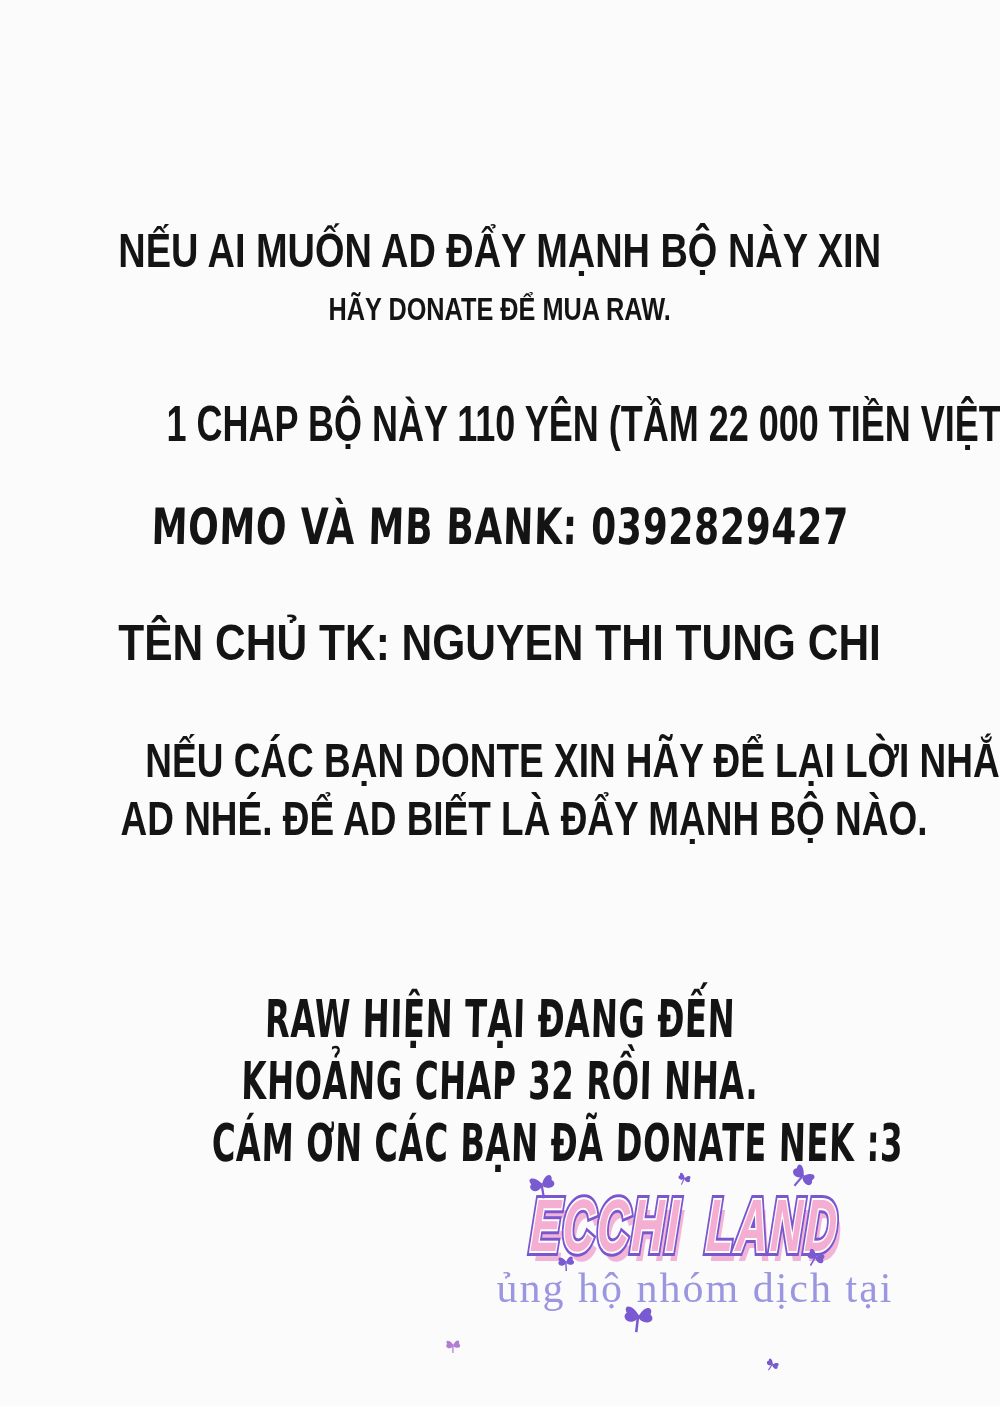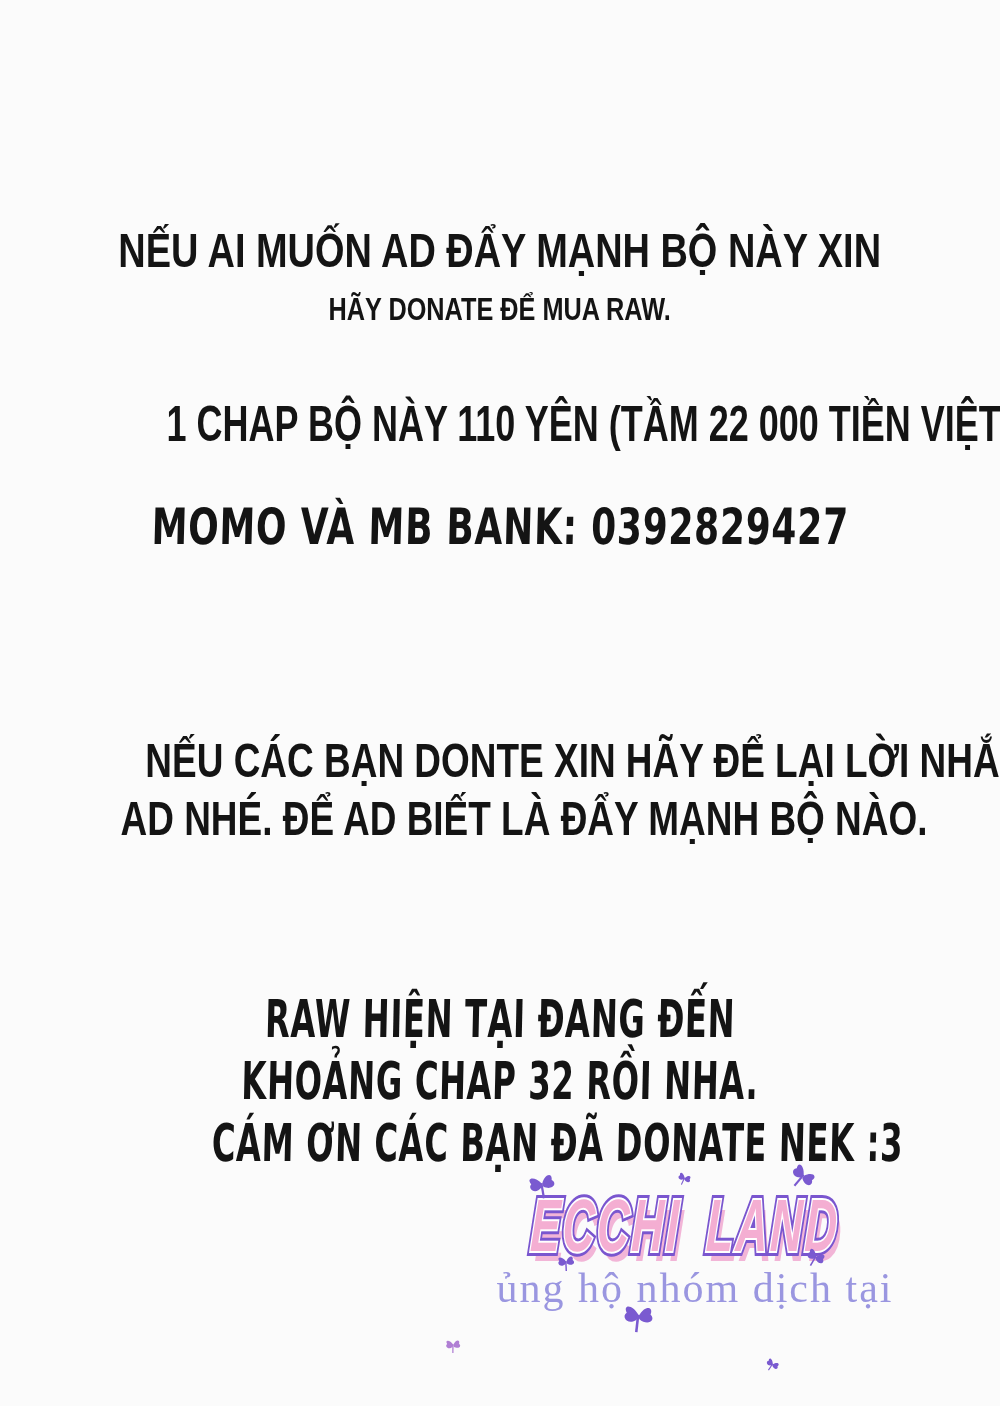--- a/index.html
+++ b/index.html
@@ -87,20 +87,21 @@
 
 <div class="page">
 
   <div class="tline cond h1a"><span>NẾU AI MUỐN AD ĐẨY MẠNH BỘ NÀY XIN</span></div>
   <div class="tline cond h1b"><span>HÃY DONATE ĐỂ MUA RAW.</span></div>
 
   <div class="tline cond price"><span>1 CHAP BỘ NÀY 110 YÊN (TẦM 22 000 TIỀN VIỆT).</span></div>
 
   <div class="tline comic momo"><span>MOMO VÀ MB BANK: 0392829427</span></div>
 
+  <div class="tline cond account"><span>TÊN CHỦ TK: NGUYEN THI TUNG CHI</span></div>
 
   <div class="tline cond msg1"><span>NẾU CÁC BẠN DONTE XIN HÃY ĐỂ LẠI LỜI NHẮN CHO</span></div>
   <div class="tline cond msg2"><span>AD NHÉ. ĐỂ AD BIẾT LÀ ĐẨY MẠNH BỘ NÀO.</span></div>
 
   <div class="tline comic raw1"><span>RAW HIỆN TẠI ĐANG ĐẾN</span></div>
   <div class="tline comic raw2"><span>KHOẢNG CHAP 32 RỒI NHA.</span></div>
   <div class="tline comic raw3"><span>CÁM ƠN CÁC BẠN ĐÃ DONATE NEK :3</span></div>
 
   <div class="tline logoline">
     <span class="logo-stack"><span class="ll l1" aria-hidden="true">ECCHI LAND</span><span class="ll l2" aria-hidden="true">ECCHI LAND</span><span class="l3">ECCHI LAND</span></span>

